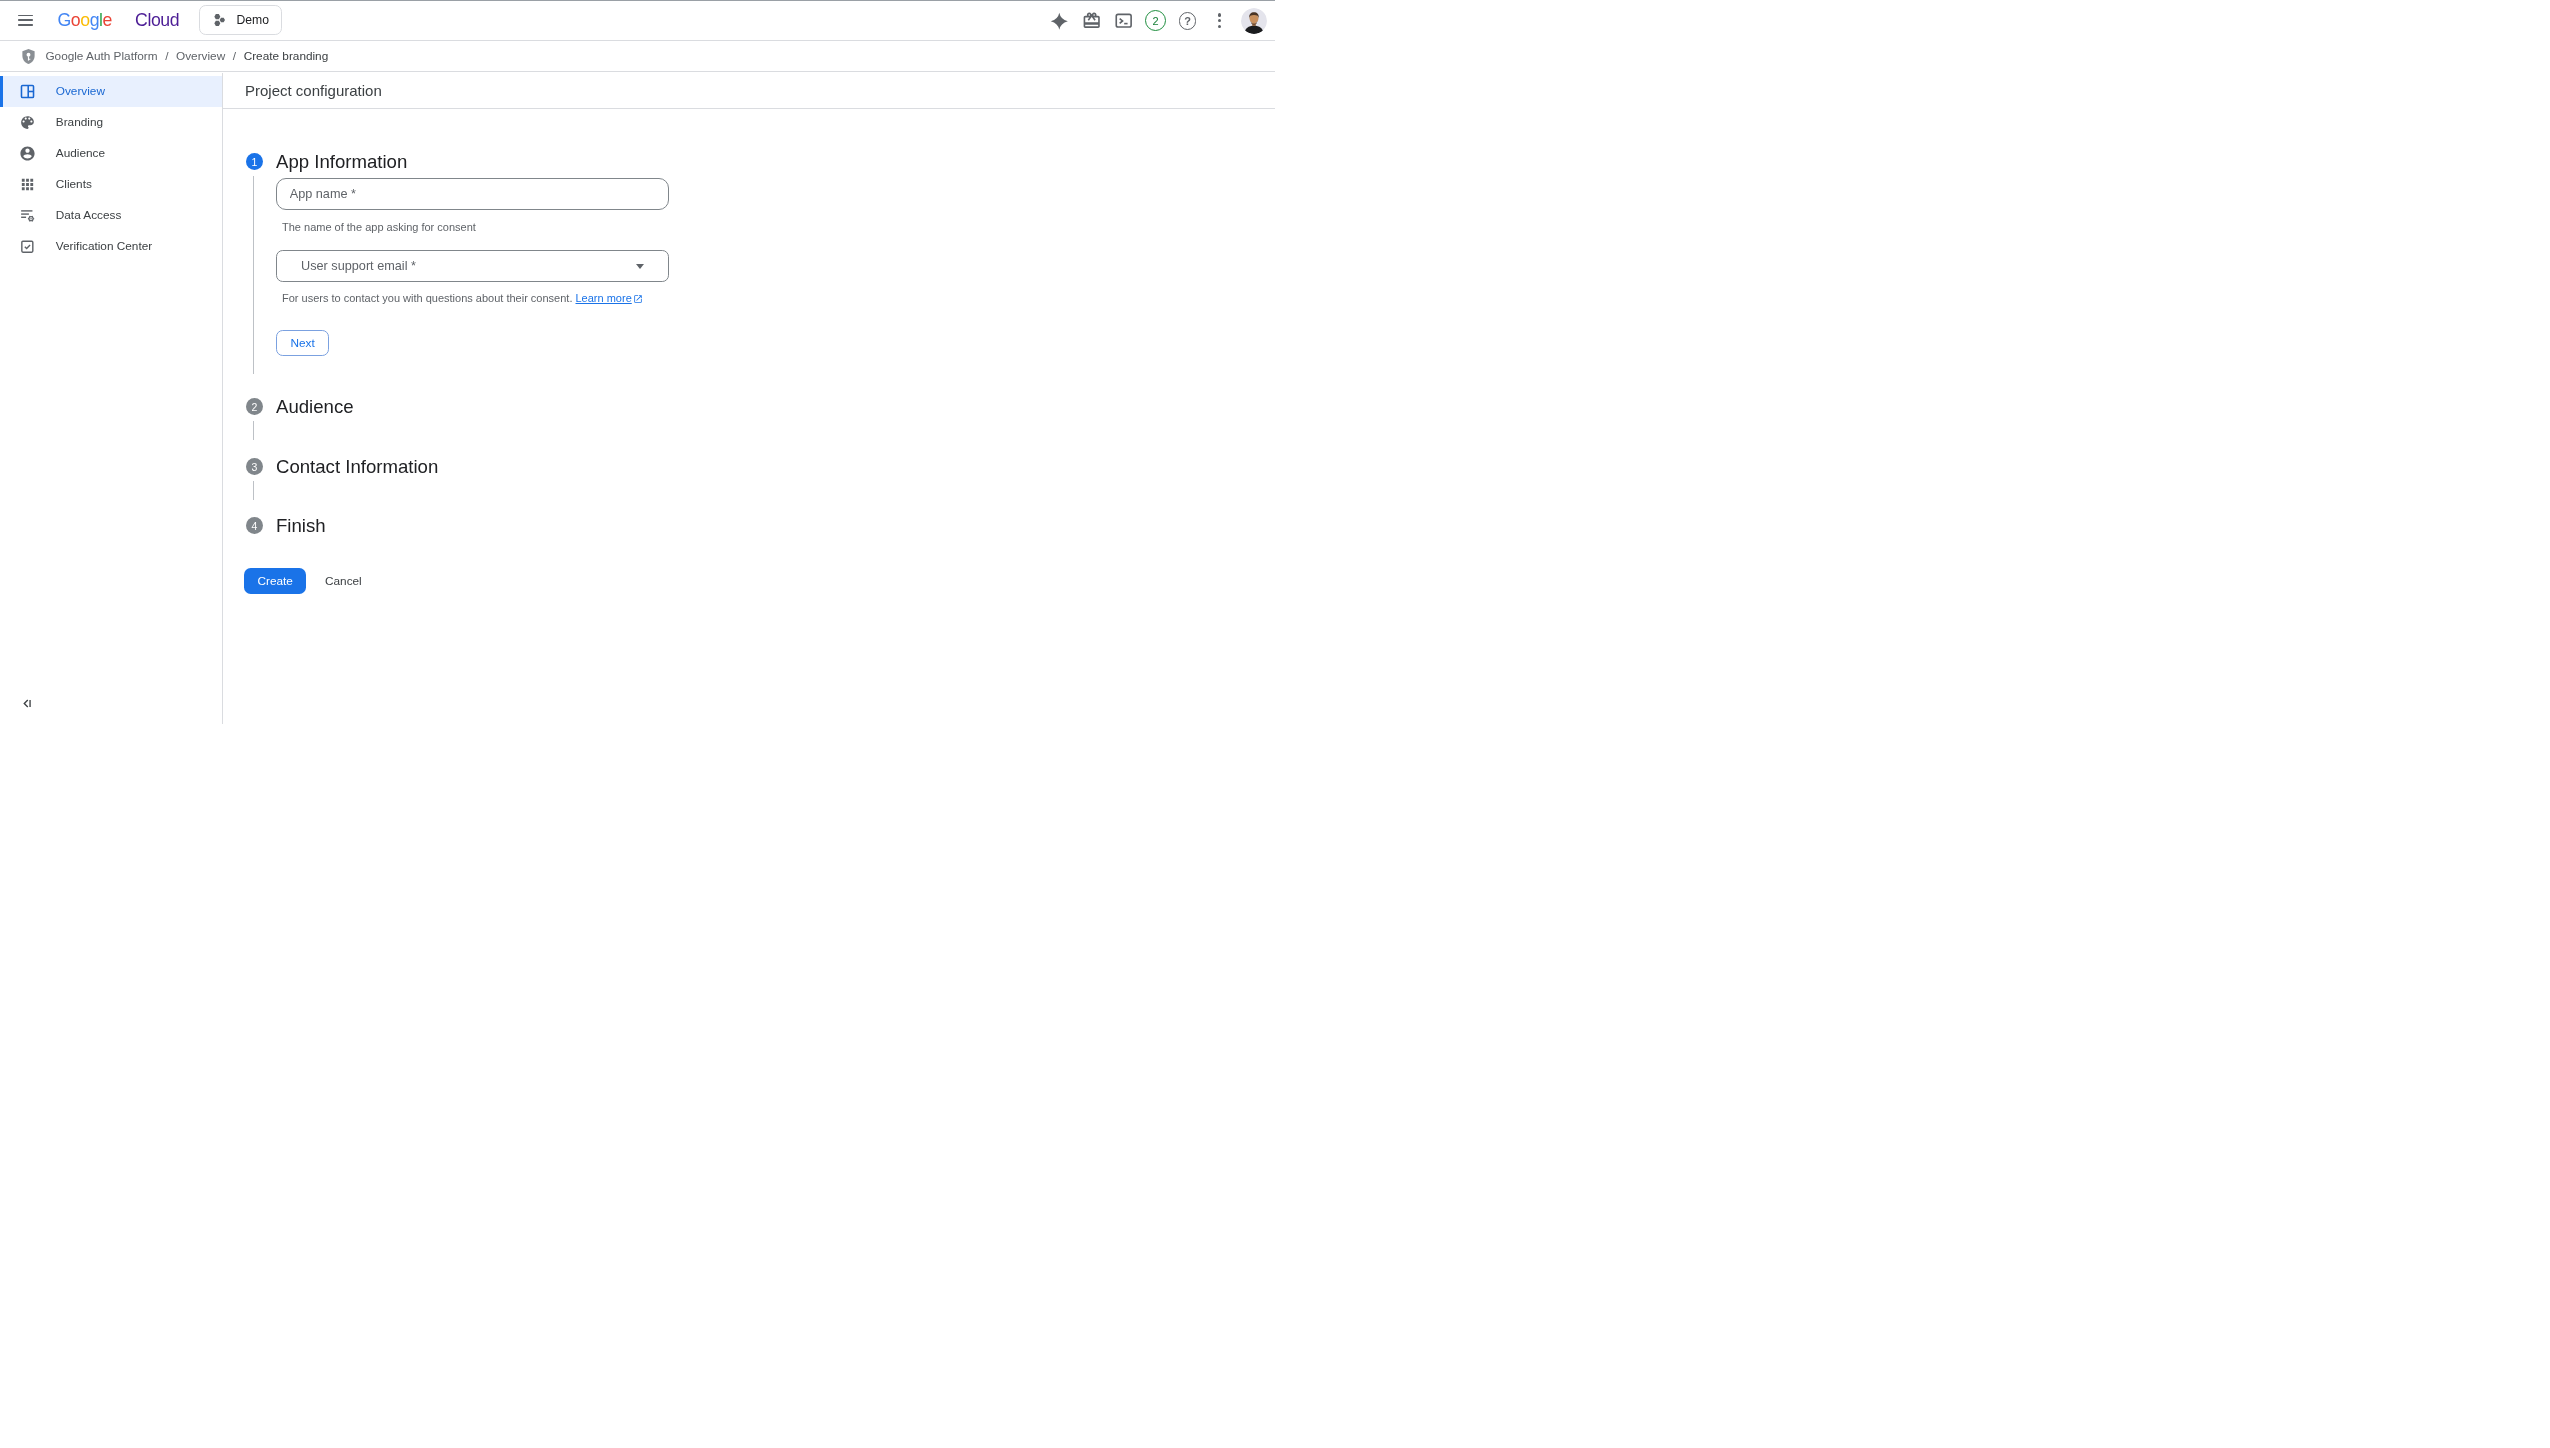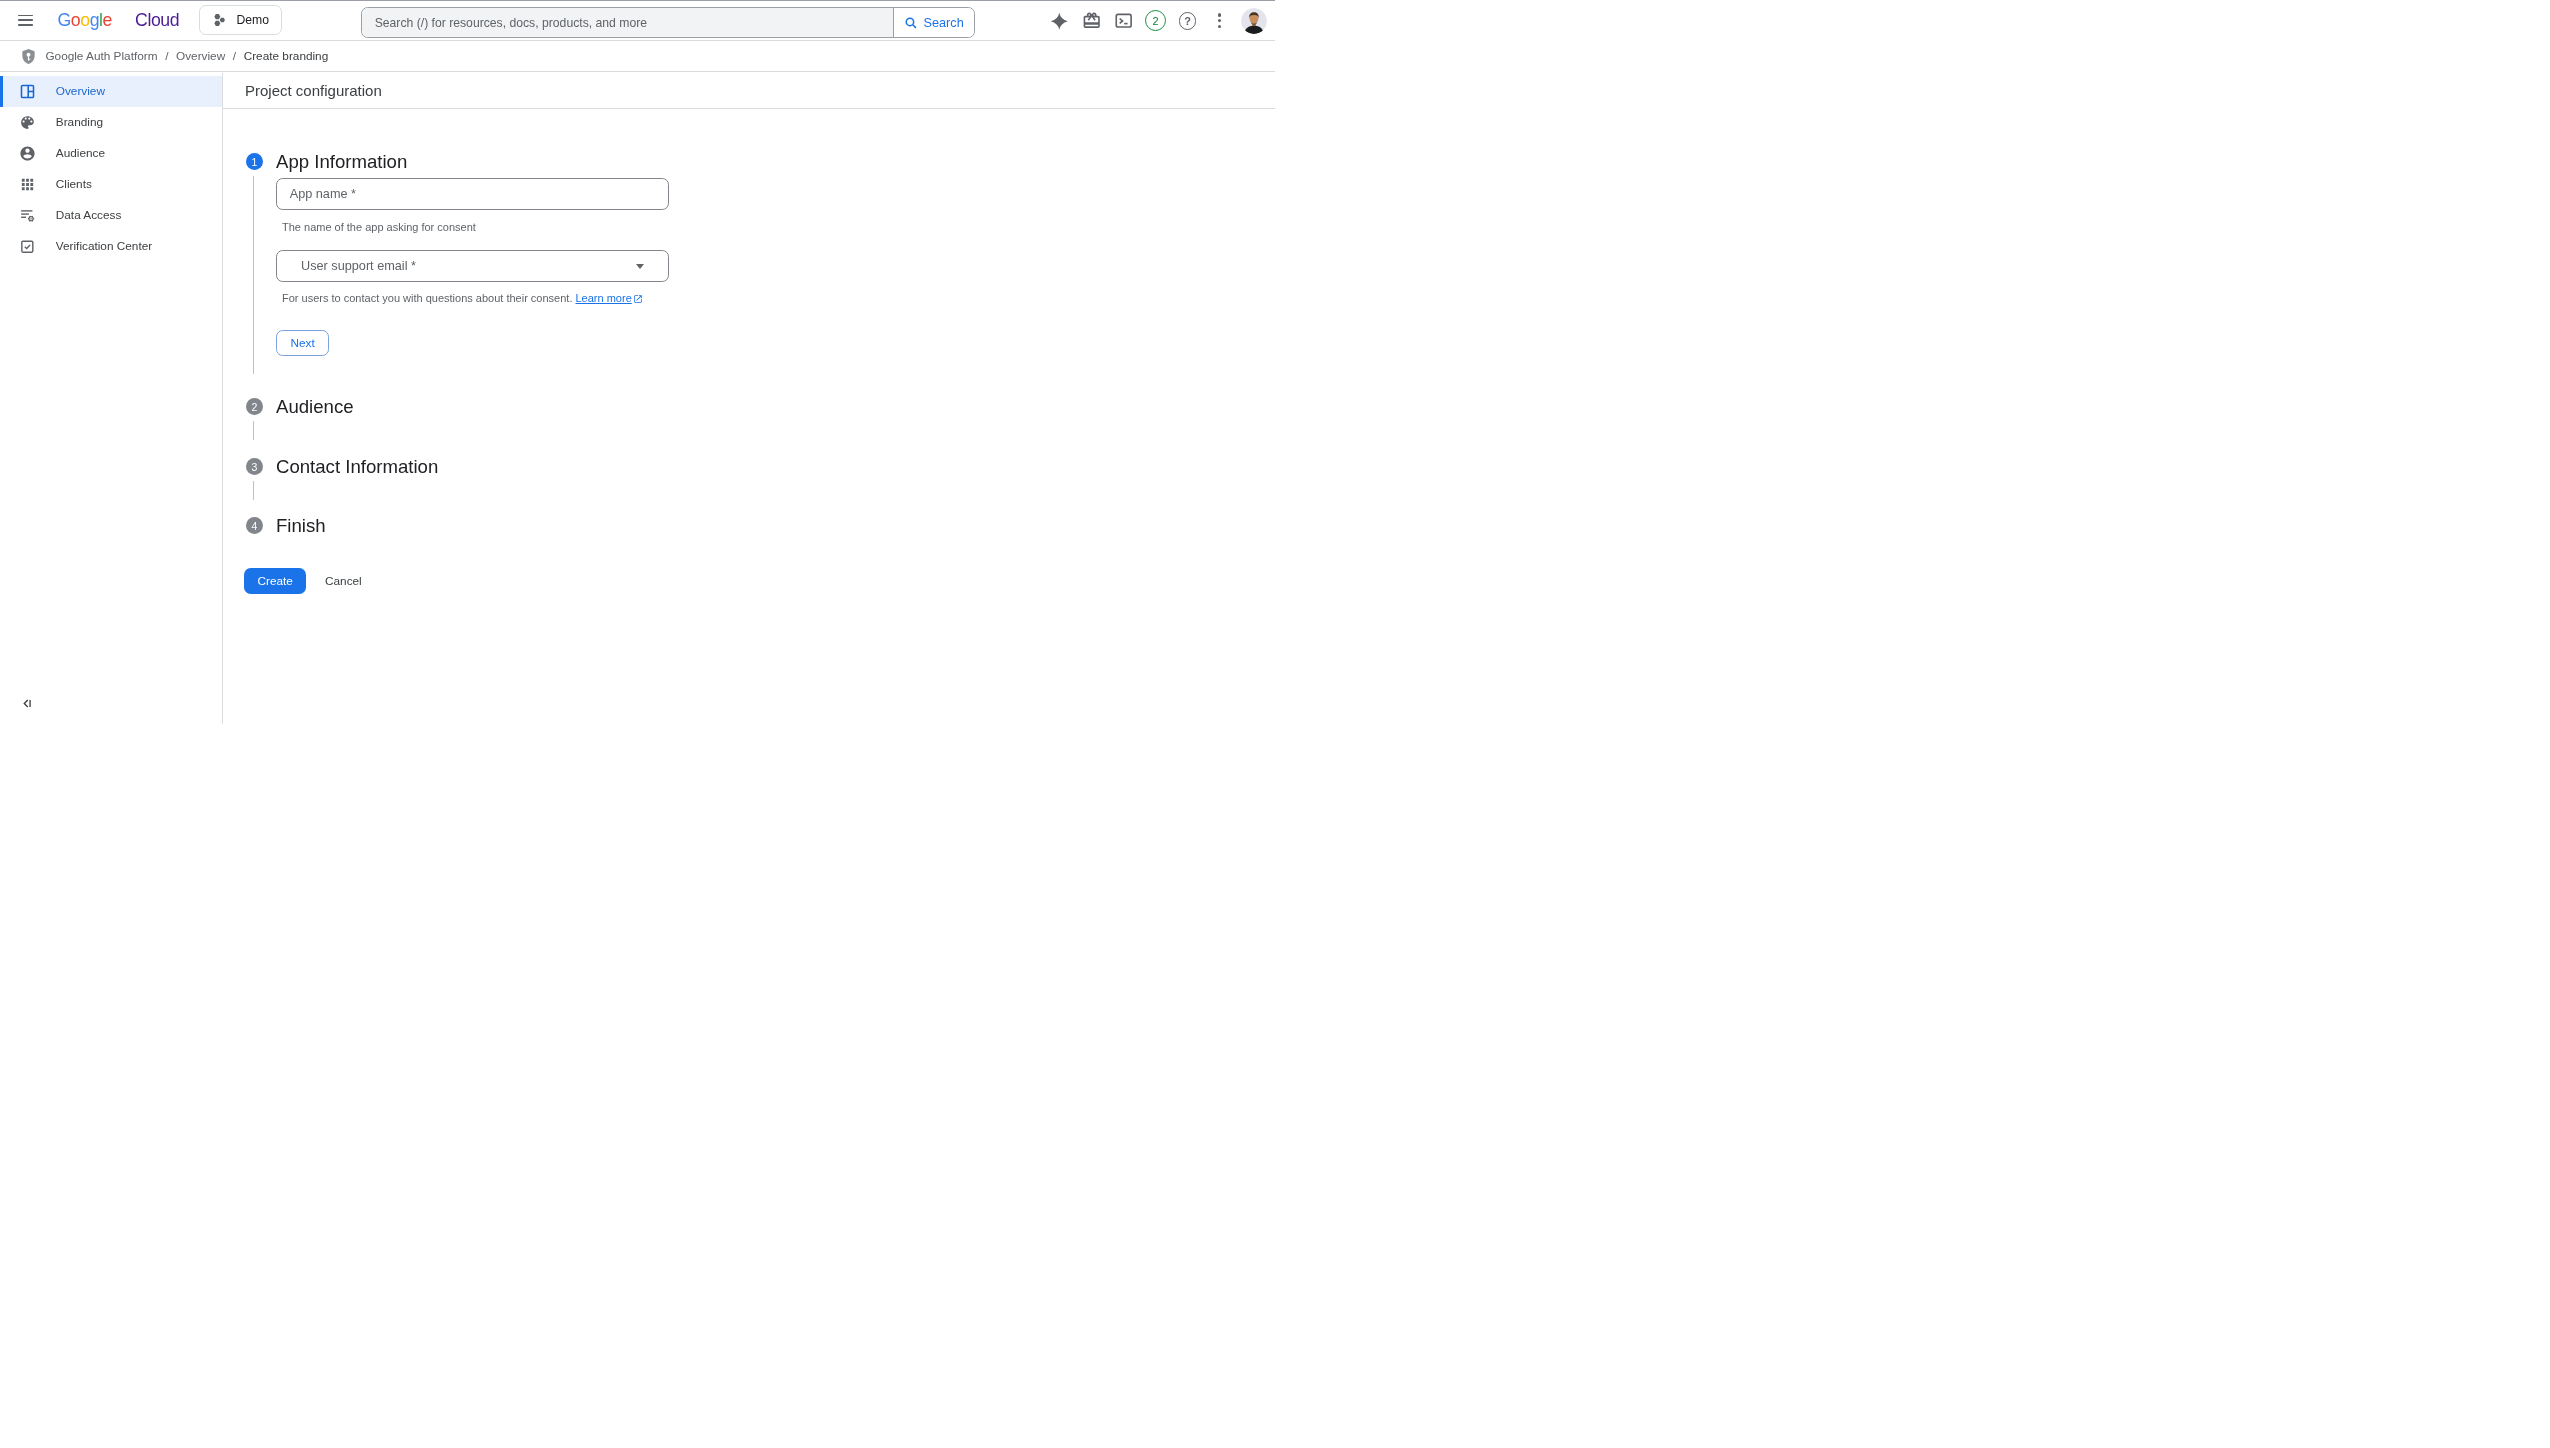--- a/index.html
+++ b/index.html
@@ -159,32 +159,20 @@
     <span>
       <svg width="16" height="16" viewBox="0 0 24 24" fill="#5f6368">
         <polygon points="12.5,7 10.25,10.9 5.75,10.9 3.5,7 5.75,3.1 10.25,3.1"></polygon>
         <polygon points="19.5,12 17.5,15.4 13.5,15.4 11.5,12 13.5,8.6 17.5,8.6"></polygon>
         <polygon points="12.5,17 10.25,20.9 5.75,20.9 3.5,17 5.75,13.1 10.25,13.1"></polygon>
       </svg>
     </span>
     <span>Demo</span>
   </div>
 
-  <div class="searchbox">
-    <input type="text" readonly="" placeholder="Search (/) for resources, docs, products, and more" style="">
-    <button class="search-btn">
-      <span>
-        <svg width="14.3" height="14.3" viewBox="0 0 24 24" fill="none" stroke="#1a73e8" stroke-width="2.6">
-          <circle cx="10" cy="10" r="6.2"></circle>
-            <line x1="14.8" y1="14.8" x2="20" y2="20"></line>
-        </svg>
-      </span>
-      <span>Search</span>
-    </button>
-  </div>
 
   <div class="top-right">
     <div class="icon-btn">
       <span>
         <svg width="18.6" height="18.6" viewBox="0 0 24 24" fill="#5f6368">
           <path d="M12 1 Q13.6 9.4 23 12 Q13.6 14.6 12 23 Q10.4 14.6 1 12 Q10.4 9.4 12 1 Z"></path>
         </svg>
       </span>
     </div>
     <div class="icon-btn">
@@ -334,21 +322,21 @@
 </div>
 
 <div class="main">
   <div class="page-title">Project configuration</div>
   <div class="main-divider"></div>
 
   <div class="step-circle active" style="left:23px; top:80px;">1</div>
   <div class="step-title" style="left:53px; top:78px;">App Information</div>
   <div class="connector" style="left:30px; top:103px; height:198px;"></div>
 
-  <div class="text-field" style="left:53px; top:105px;">
+  <div class="text-field" style="left:53px; top:105px;border-radius:10px;">
     <input type="text" readonly="" placeholder="App name *" style="">
   </div>
   <div class="helper" style="left:59px; top:148px;">The name of the app asking for consent</div>
 
   <div class="text-field select-field" style="left:53px; top:177px;" role="combobox">
     <span class="select-label">User support email *</span>
     <span class="select-arrow"></span>
   </div>
   <div class="helper" style="left:59px; top:219px;">
     <span>For users to contact you with questions about their consent.</span>

